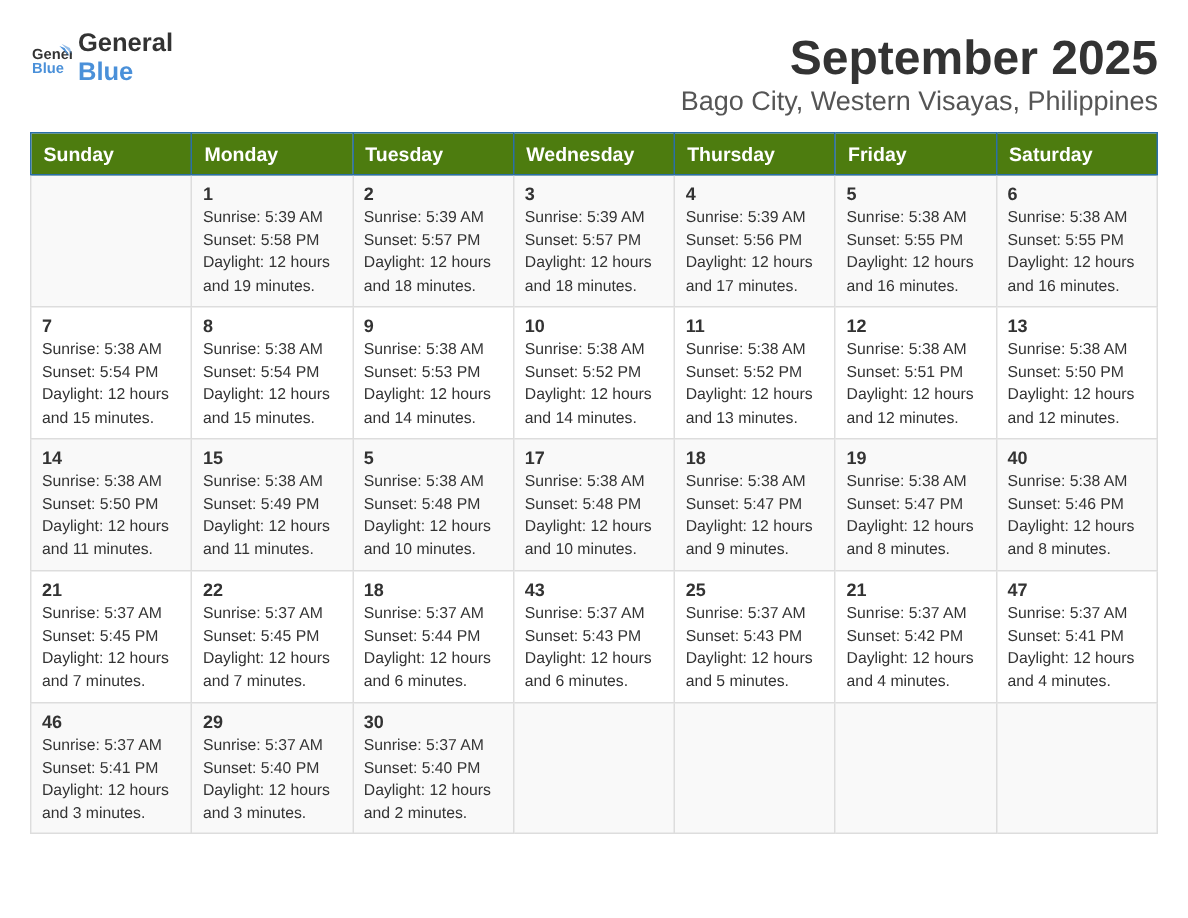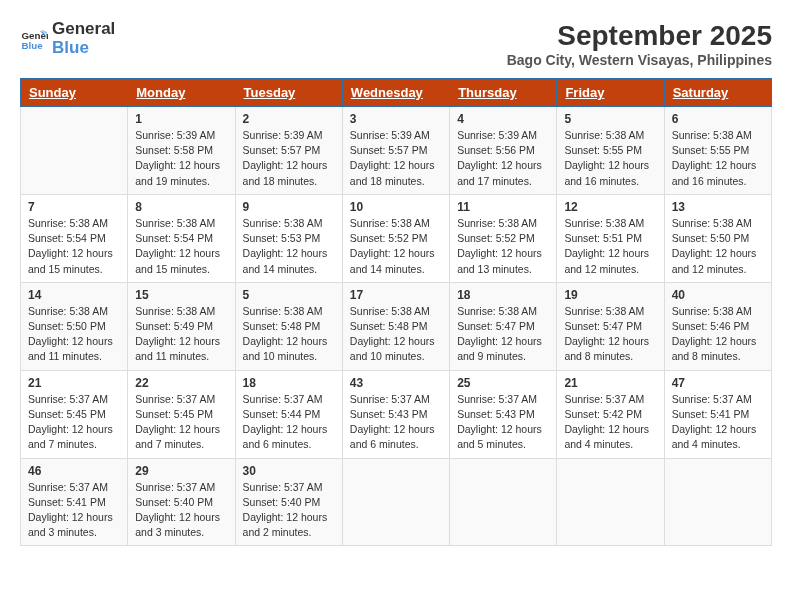--- a/index.html
+++ b/index.html
@@ -22,42 +22,40 @@
       gap: 4px;
     }
     .logo-icon {
       width: 28px;
       height: 28px;
     }
     .title-section {
       text-align: right;
     }
     .month-title {
-      font-size: 28px;
+      font-size: 32px;
       font-weight: bold;
       color: #333;
     }
     .location-title {
-      font-size: 14px;
+      font-size: 18px;
       color: #555;
-      font-weight: bold;
     }
     .calendar {
       width: 100%;
       border-collapse: collapse;
       border: 1px solid #ccc;
     }
     .calendar th {
-      background-color: #c2410c;
+      background-color: #4d7c0f;
       color: white;
       text-align: left;
       padding: 6px 8px;
       font-size: 13px;
       border: 1px solid #2a6fa8;
-      text-decoration: underline;
     }
     .calendar td {
       vertical-align: top;
       padding: 5px 7px;
       border: 1px solid #ddd;
       width: calc(100% / 7);
       min-height: 80px;
       font-size: 11px;
       color: #333;
       background: #fff;

